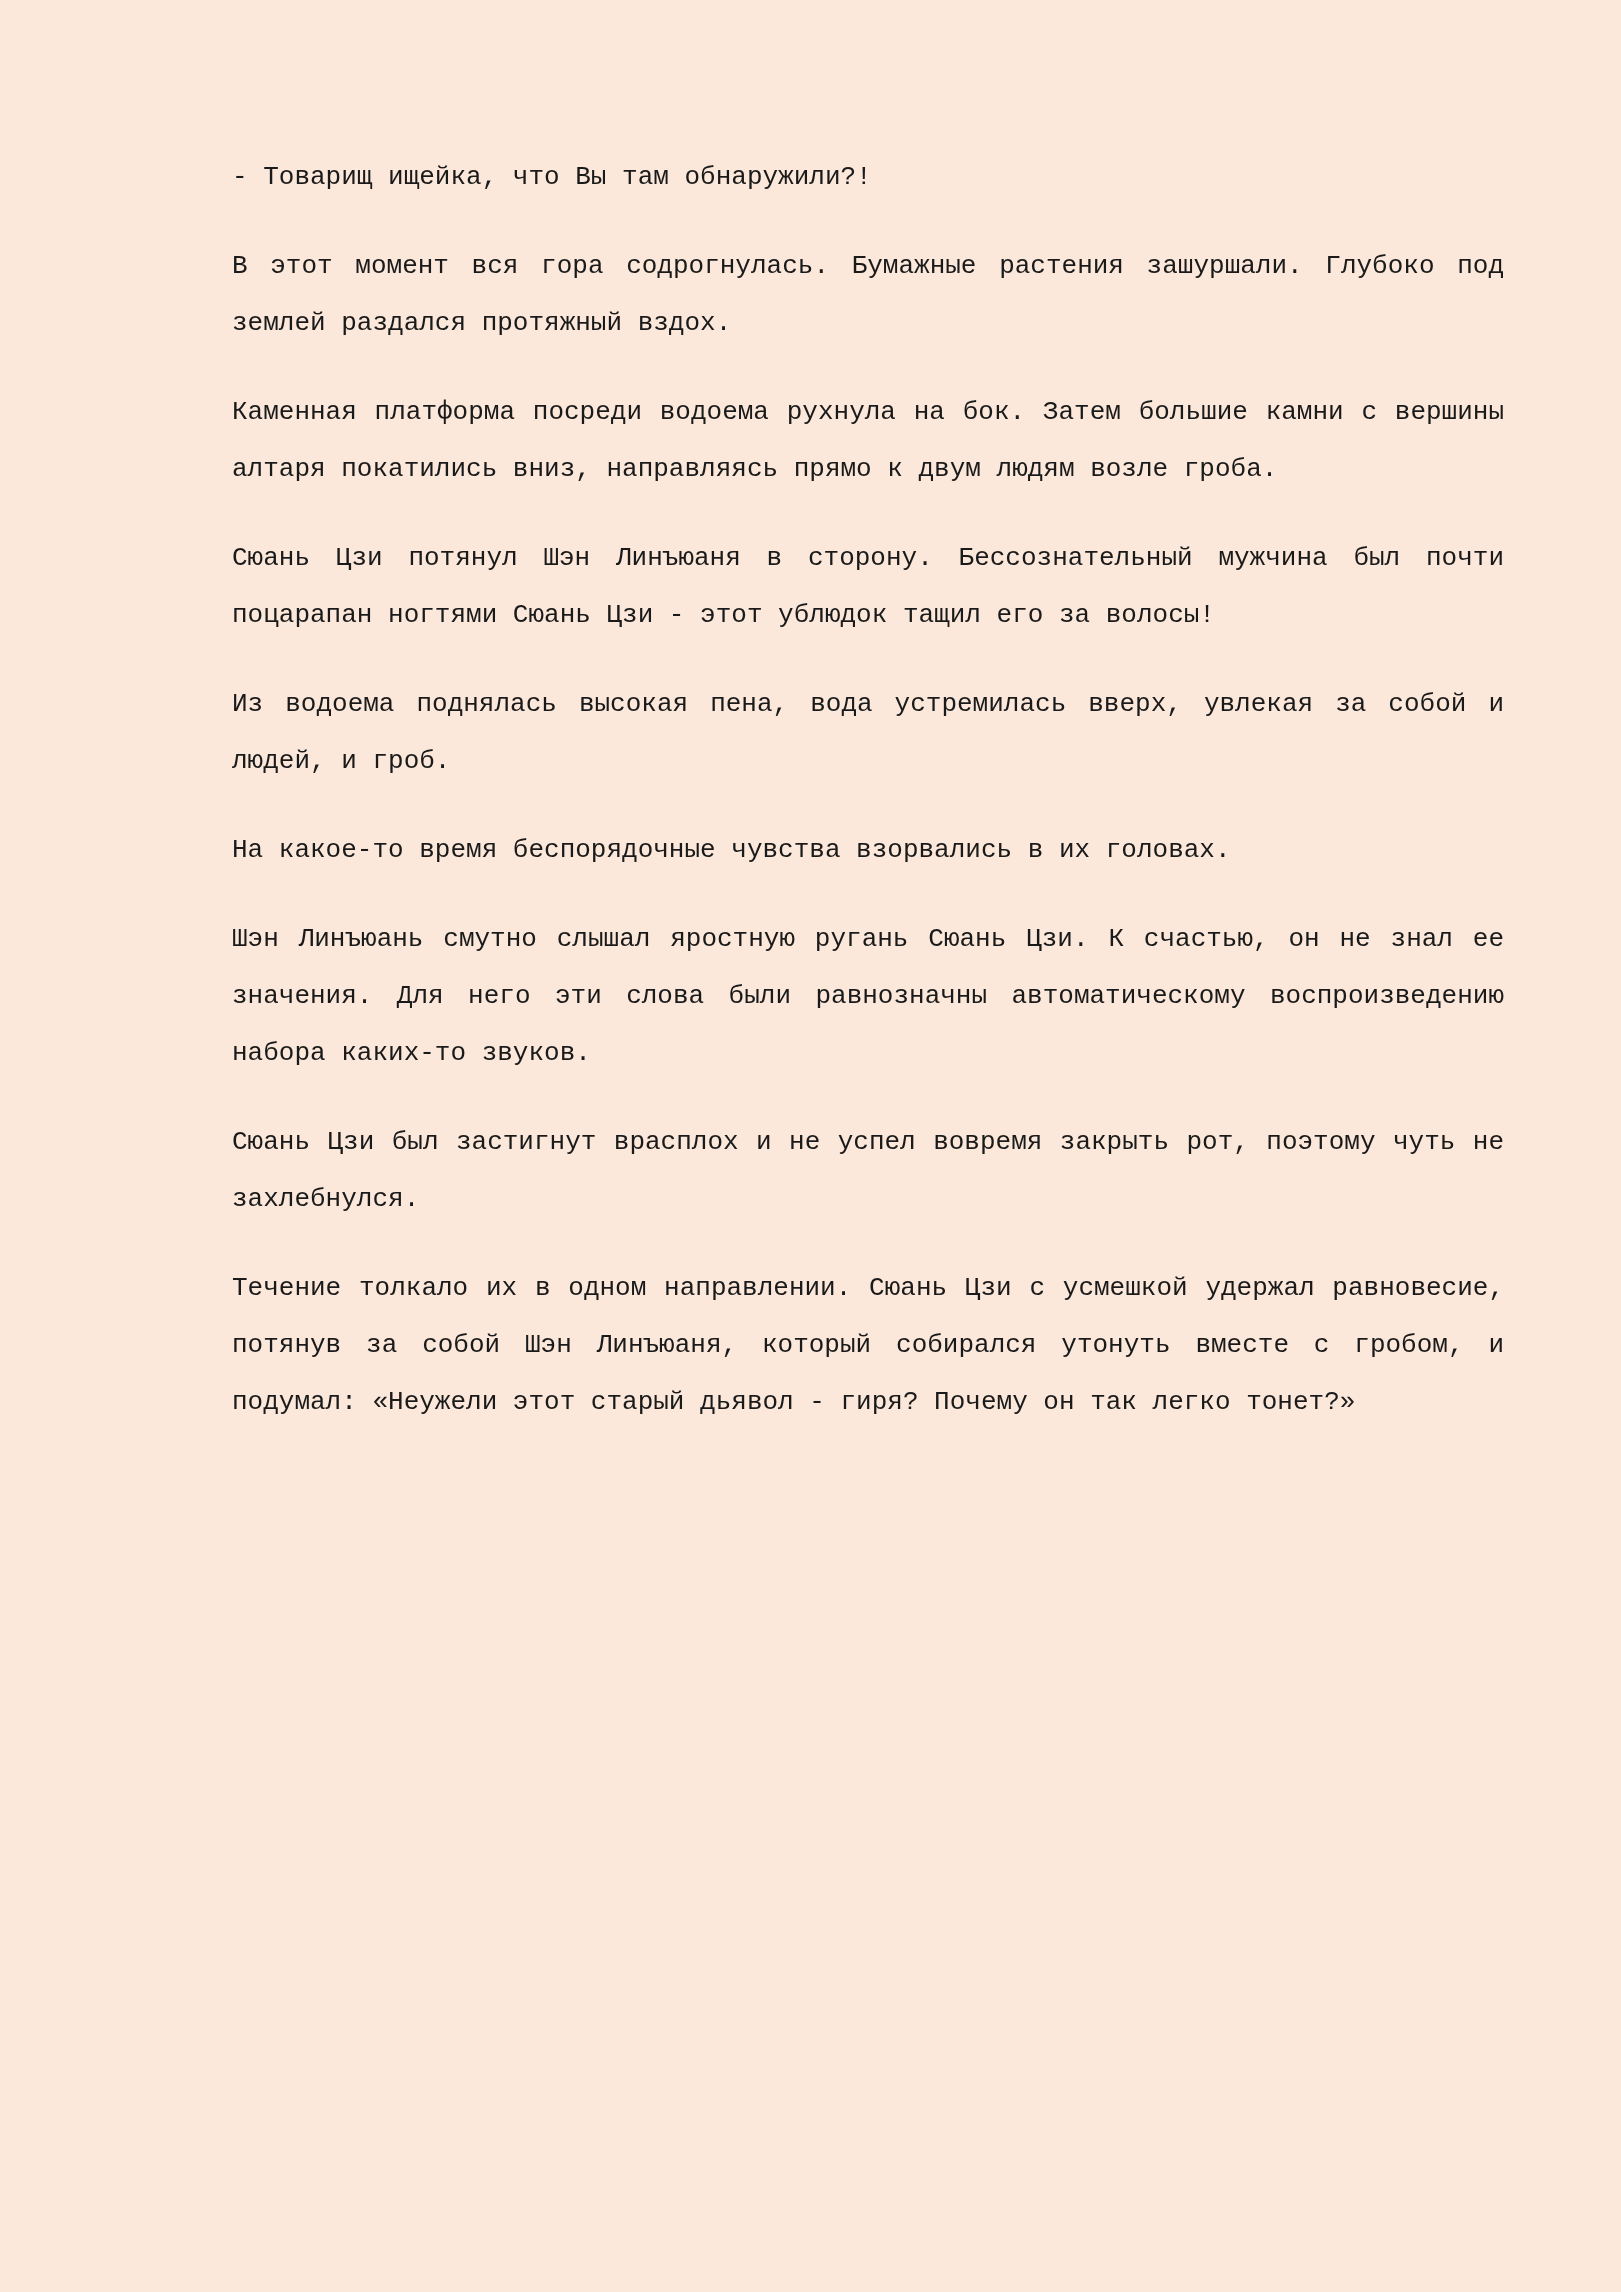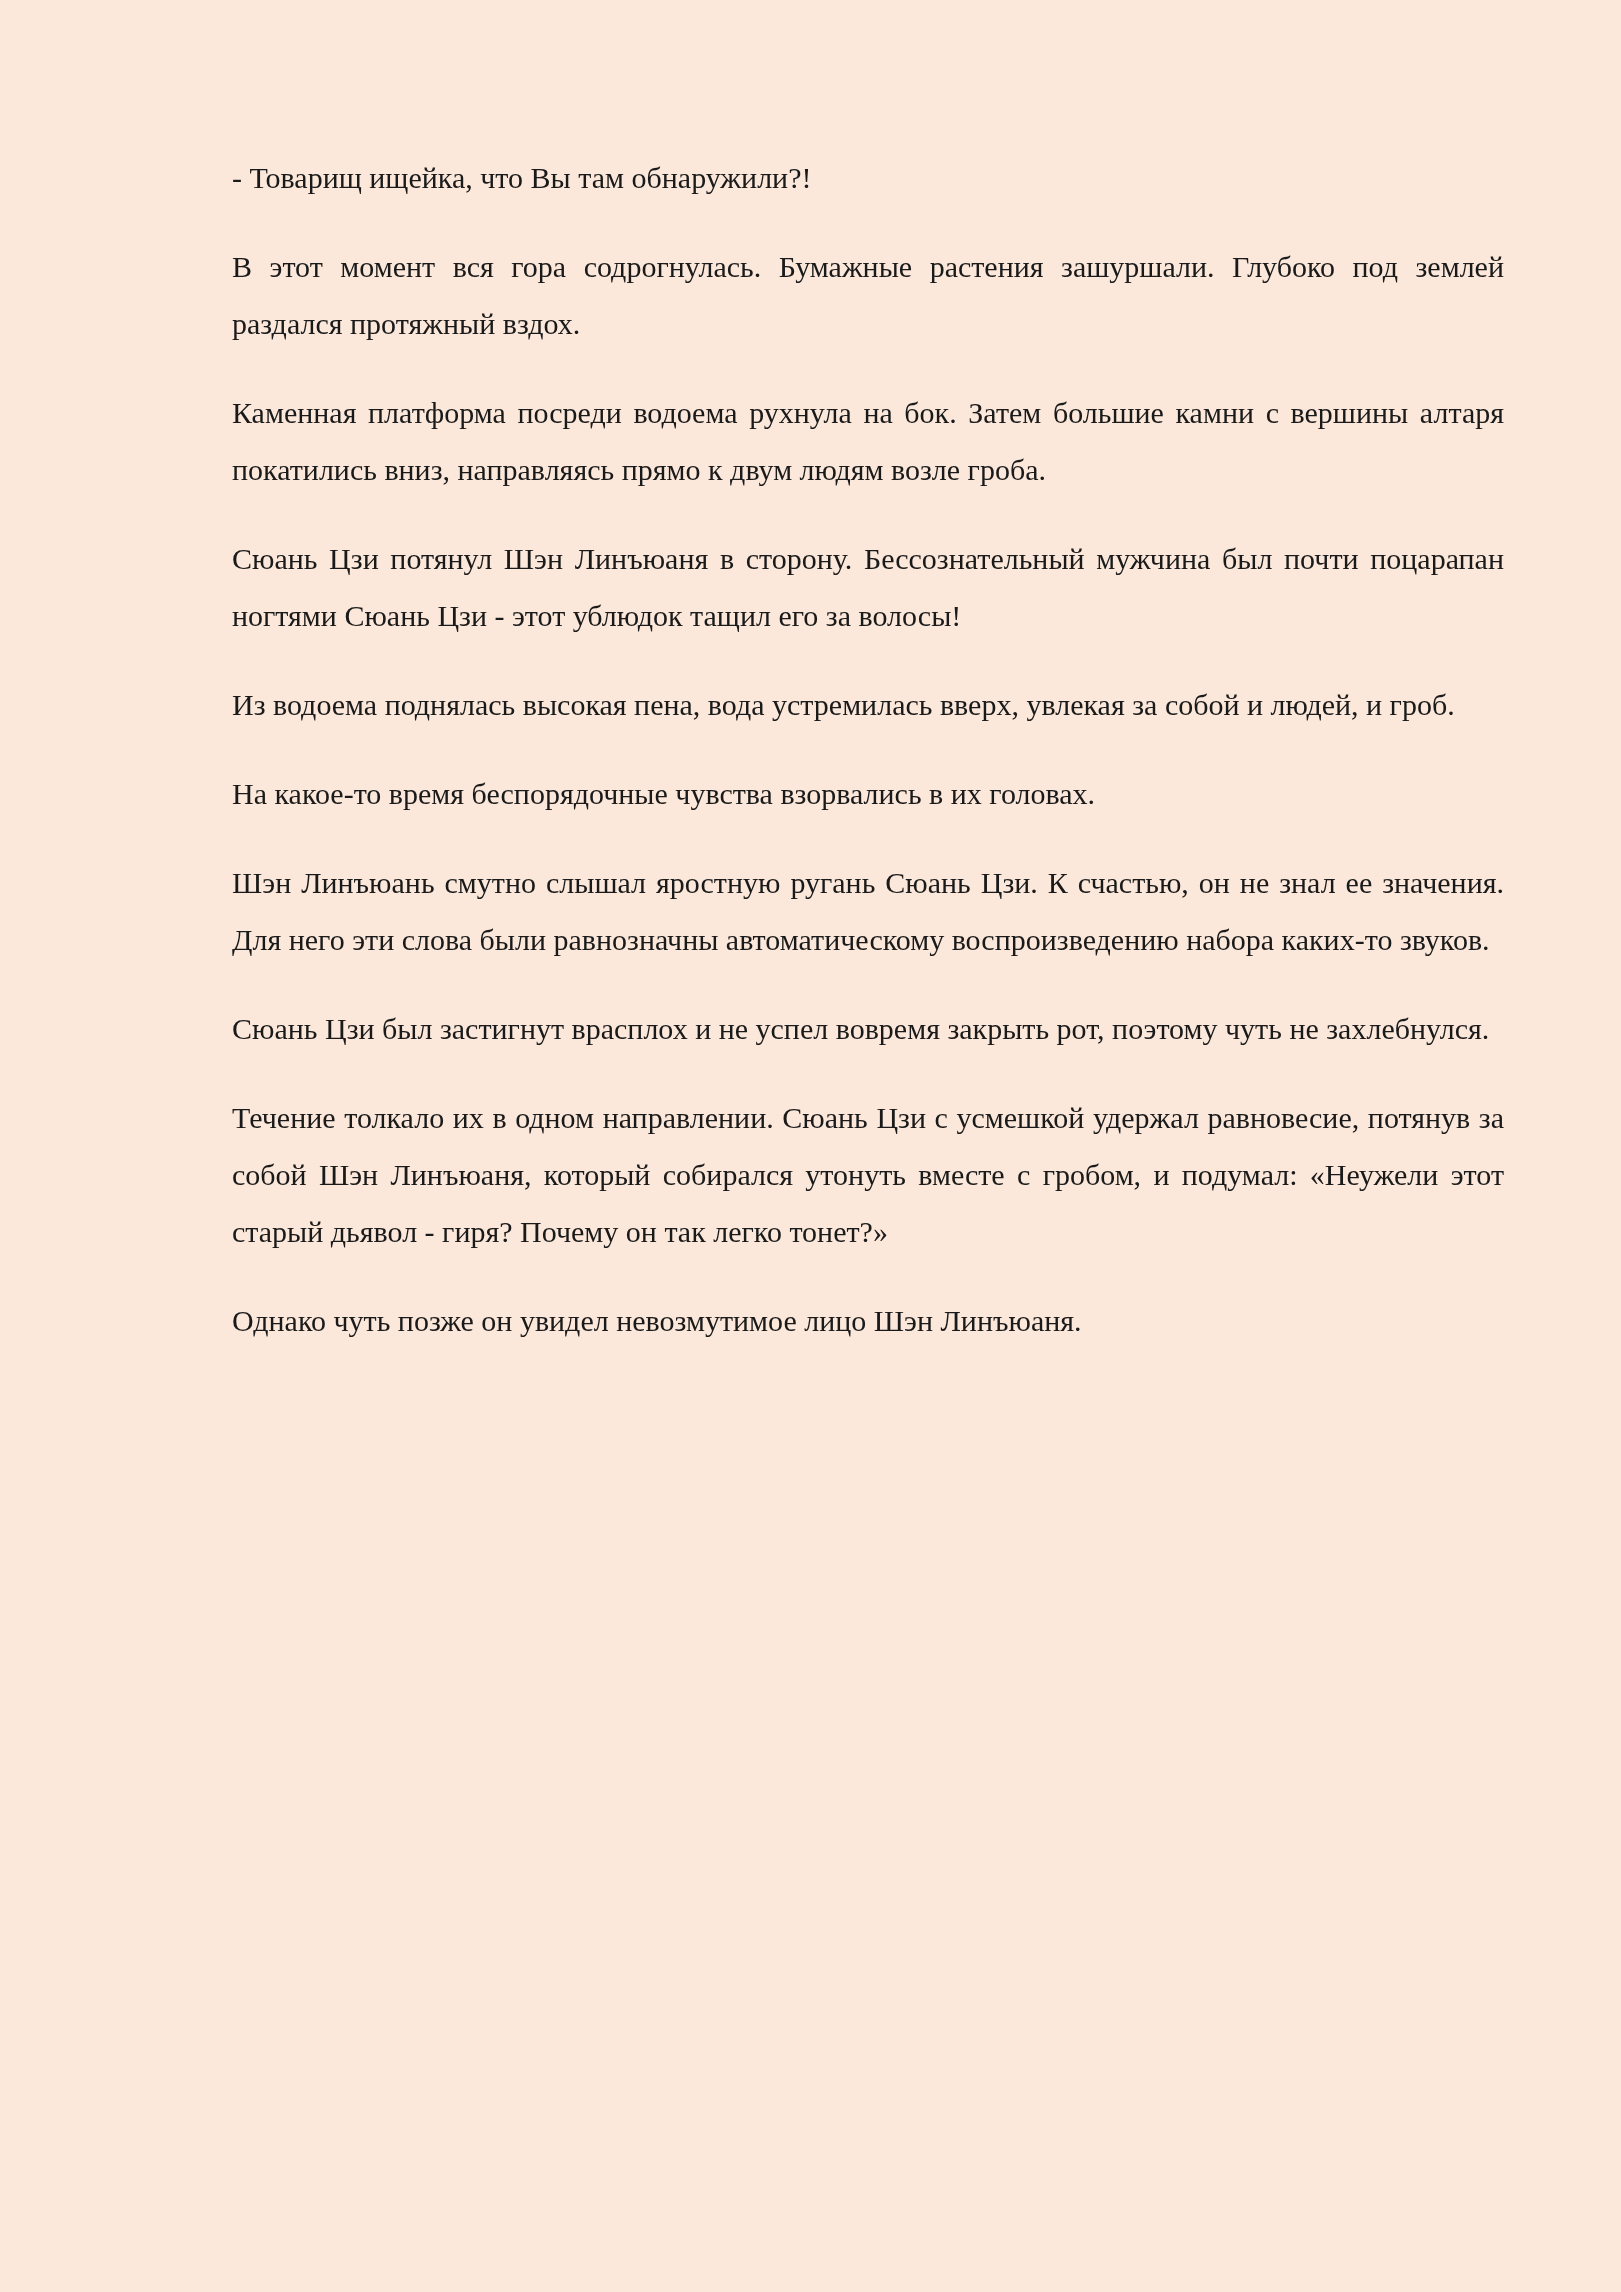--- a/index.html
+++ b/index.html
@@ -11,22 +11,22 @@
       width: 1621px;
       height: 2293px;
       position: relative;
       overflow: hidden;
     }
     .page {
       position: absolute;
       left: 232px;
       top: 149px;
       width: 1272px;
-      font-family: Liberation Serif, serif;
-      font-size: 30px;
+      font-family: Liberation Mono, monospace;
+      font-size: 26px;
       line-height: 57px;
       color: #1a1a1a;
     }
     .para {
       margin: 0 0 32px 0;
       text-align: justify;
       text-align-last: left;
     }
   </style>
 </head>
@@ -35,15 +35,14 @@
 <div class="page">
   <p class="para">- Товарищ ищейка, что Вы там обнаружили?!</p>
   <p class="para">В этот момент вся гора содрогнулась. Бумажные растения зашуршали. Глубоко под землей раздался протяжный вздох.</p>
   <p class="para">Каменная платформа посреди водоема рухнула на бок. Затем большие камни с вершины алтаря покатились вниз, направляясь прямо к двум людям возле гроба.</p>
   <p class="para">Сюань Цзи потянул Шэн Линъюаня в сторону. Бессознательный мужчина был почти поцарапан ногтями Сюань Цзи - этот ублюдок тащил его за волосы!</p>
   <p class="para">Из водоема поднялась высокая пена, вода устремилась вверх, увлекая за собой и людей, и гроб.</p>
   <p class="para">На какое-то время беспорядочные чувства взорвались в их головах.</p>
   <p class="para">Шэн Линъюань смутно слышал яростную ругань Сюань Цзи. К счастью, он не знал ее значения. Для него эти слова были равнозначны автоматическому воспроизведению набора каких-то звуков.</p>
   <p class="para">Сюань Цзи был застигнут врасплох и не успел вовремя закрыть рот, поэтому чуть не захлебнулся.</p>
   <p class="para">Течение толкало их в одном направлении. Сюань Цзи с усмешкой удержал равновесие, потянув за собой Шэн Линъюаня, который собирался утонуть вместе с гробом, и подумал: «Неужели этот старый дьявол - гиря? Почему он так легко тонет?»</p>
-  <p class="para">Однако чуть позже он увидел невозмутимое лицо Шэн Линъюаня.</p>
 </div>
 
 
 </body></html>

